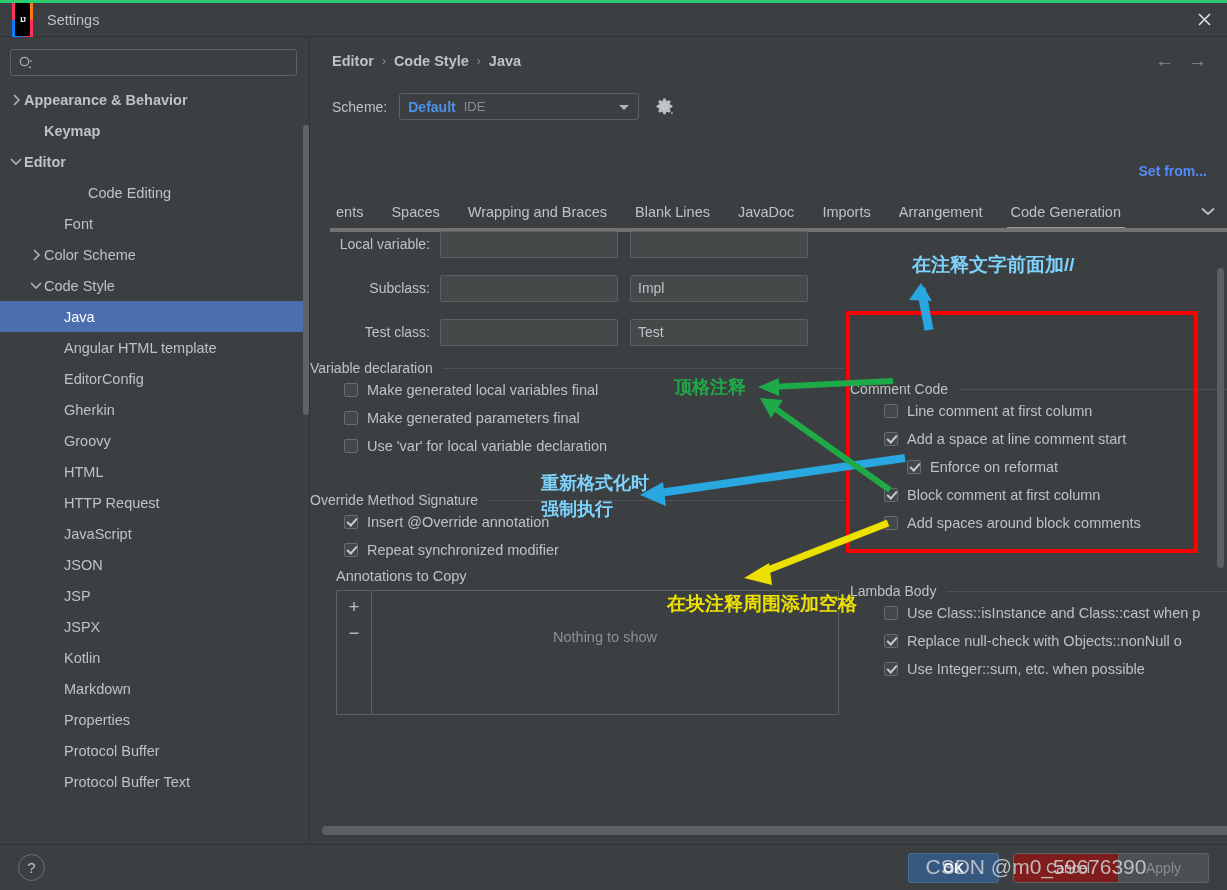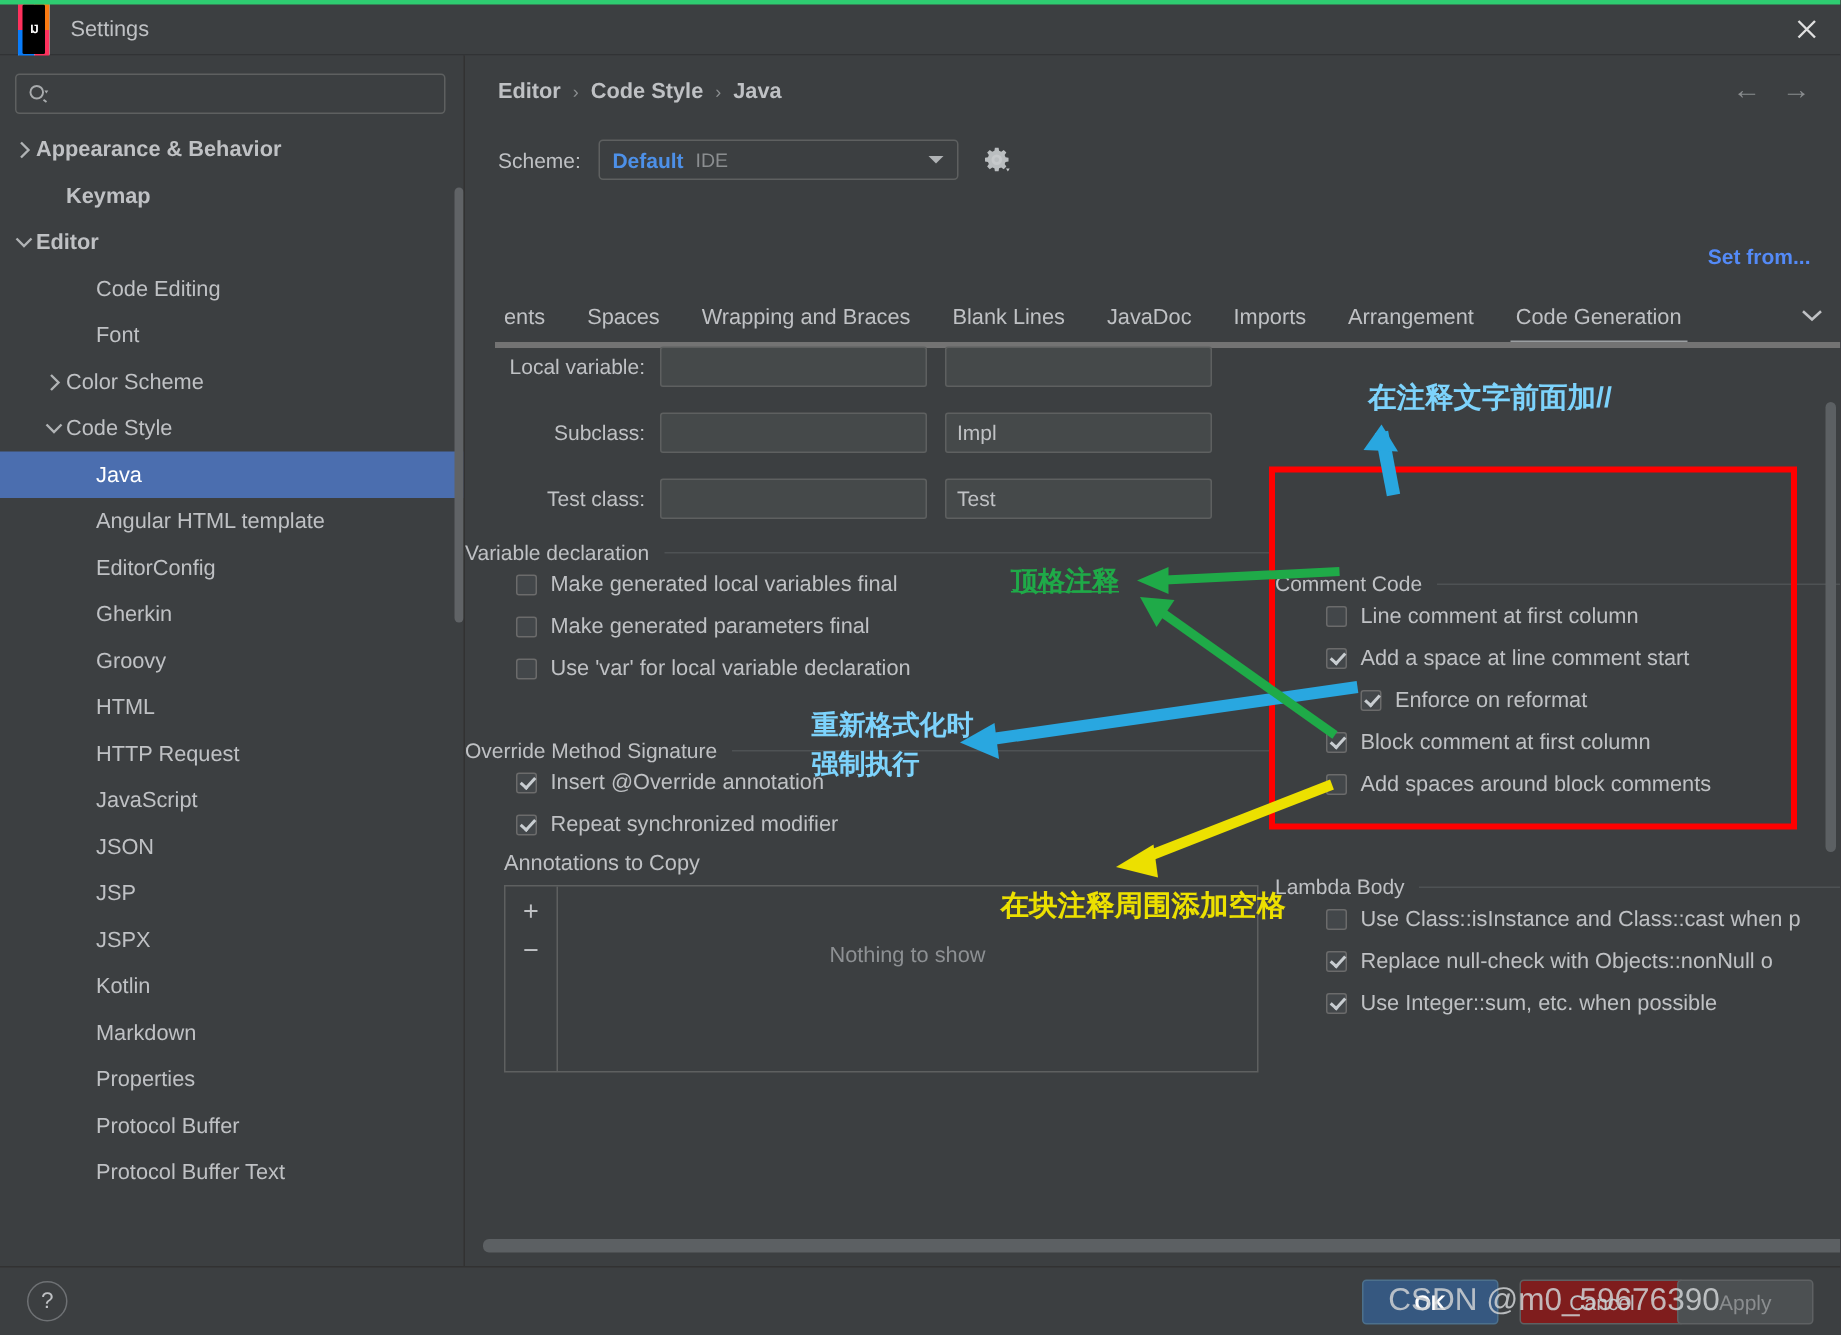--- a/index.html
+++ b/index.html
@@ -512,21 +512,21 @@
           <span class="label" style="font-weight: bold;">Keymap</span>
         </div>
         <div class="tree-item" style="padding-left: 8px;">
           <span class="arrow">
             <svg width="12" height="9" viewBox="0 0 12 9">
               <path d="M1 2 L6 7 L11 2" stroke="#b0b3b5" stroke-width="1.6" fill="none"></path>
             </svg>
           </span>
           <span class="label" style="font-weight: bold;">Editor</span>
         </div>
-        <div class="tree-item" style="padding-left: 48px;">
+        <div class="tree-item" style="padding-left: 72px;">
           <span class="arrow"></span>
           <span class="label">Code Editing</span>
         </div>
         <div class="tree-item" style="padding-left: 48px;">
           <span class="arrow"></span>
           <span class="label">Font</span>
         </div>
         <div class="tree-item" style="padding-left: 28px;">
           <span class="arrow">
             <svg width="9" height="12" viewBox="0 0 9 12">
@@ -823,21 +823,21 @@
       </g>
 
       <g>
         <path d="M760 573 L888 523" stroke="#ece000" stroke-width="7" fill="none"></path>
         <path d="M744 578 L769 563 L772 585 Z" fill="#ece000"></path>
       </g>
     </svg>
 
     <div class="anno-text anno-blue" style="left:912px; top:252px; font-size:19px;">在注释文字前面加//</div>
 
-    <div class="anno-text anno-green" style="left:674px; top:375px; font-size:18px;text-decoration:underline;">顶格注释</div>
+    <div class="anno-text anno-green" style="left:674px; top:375px; font-size:18px;">顶格注释</div>
 
     <div class="anno-text anno-blue" style="left:541px; top:471px; font-size:18px;">重新格式化时</div>
     <div class="anno-text anno-blue" style="left:541px; top:497px; font-size:18px;">强制执行</div>
 
     <div class="anno-text anno-yellow" style="left:667px; top:591px; font-size:19px;">在块注释周围添加空格</div>
   </div>
 
   <div class="watermark">CSDN @m0_59676390</div>
 </div>
 

